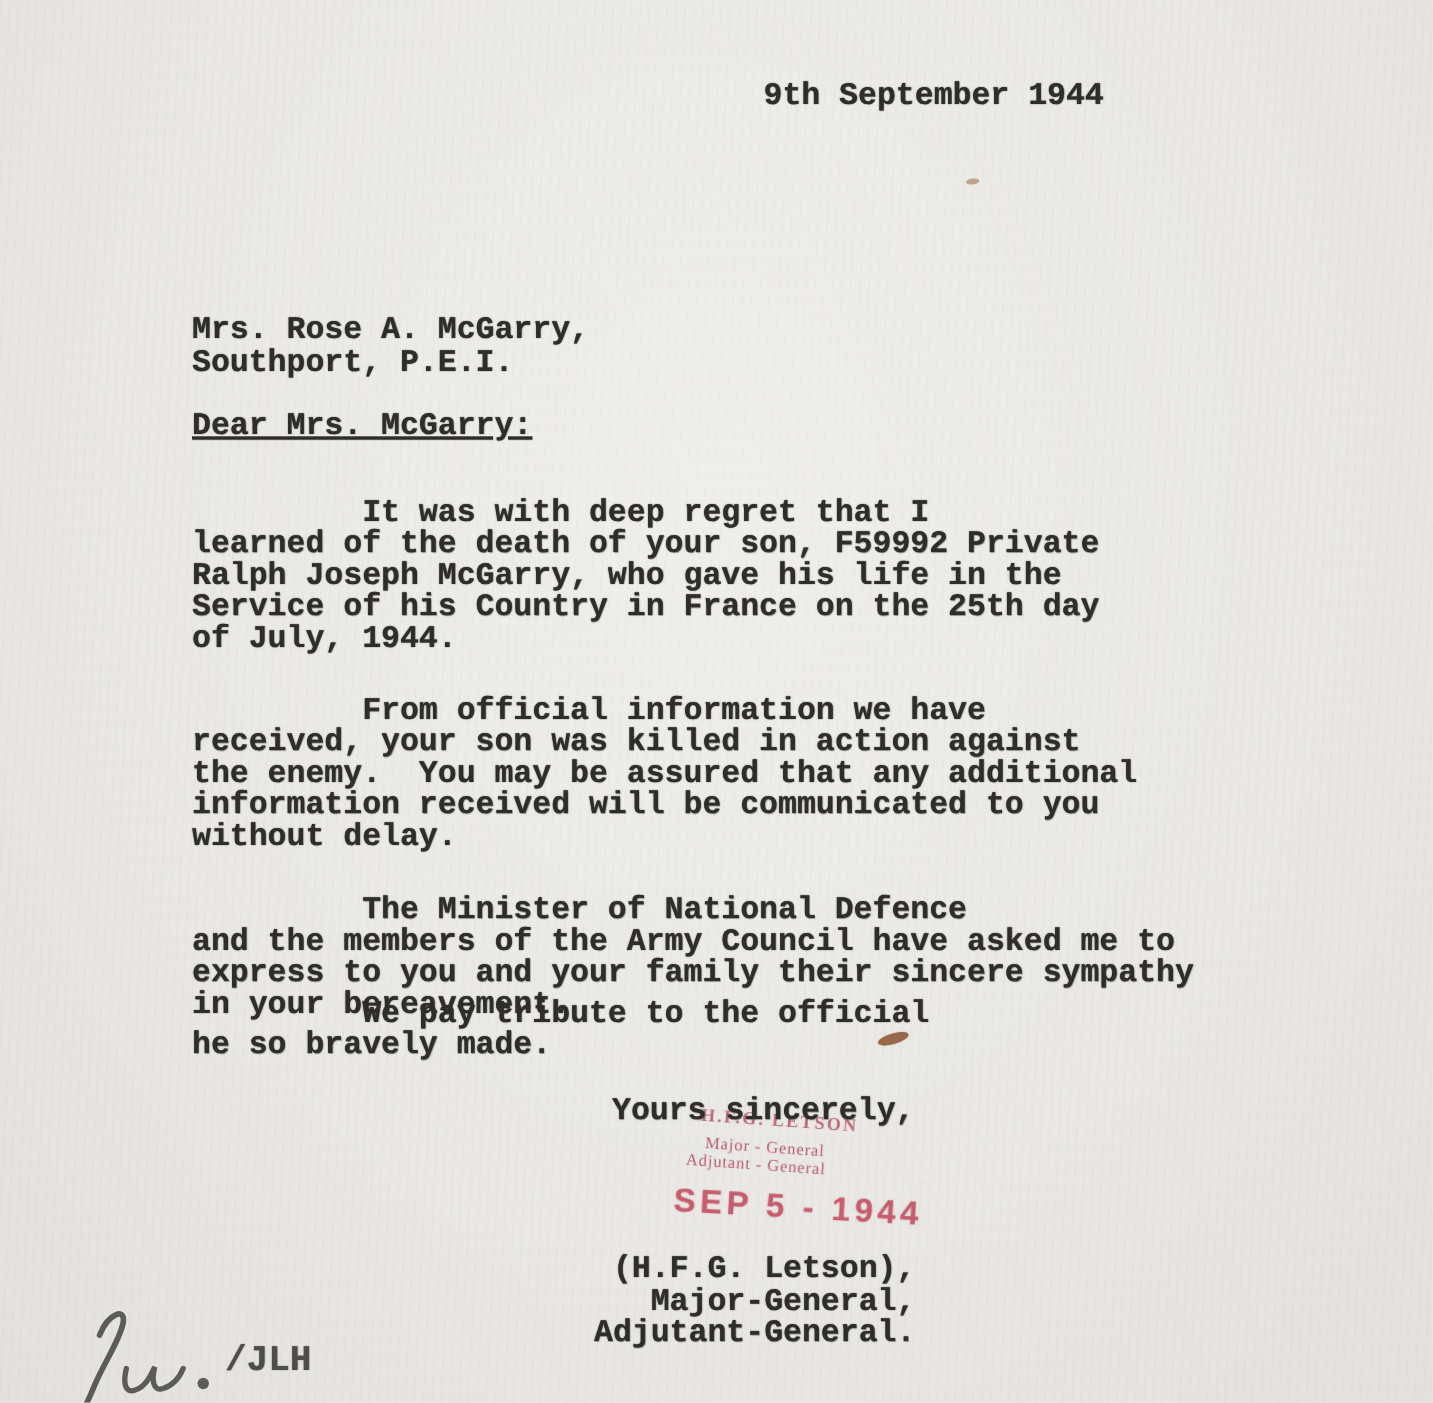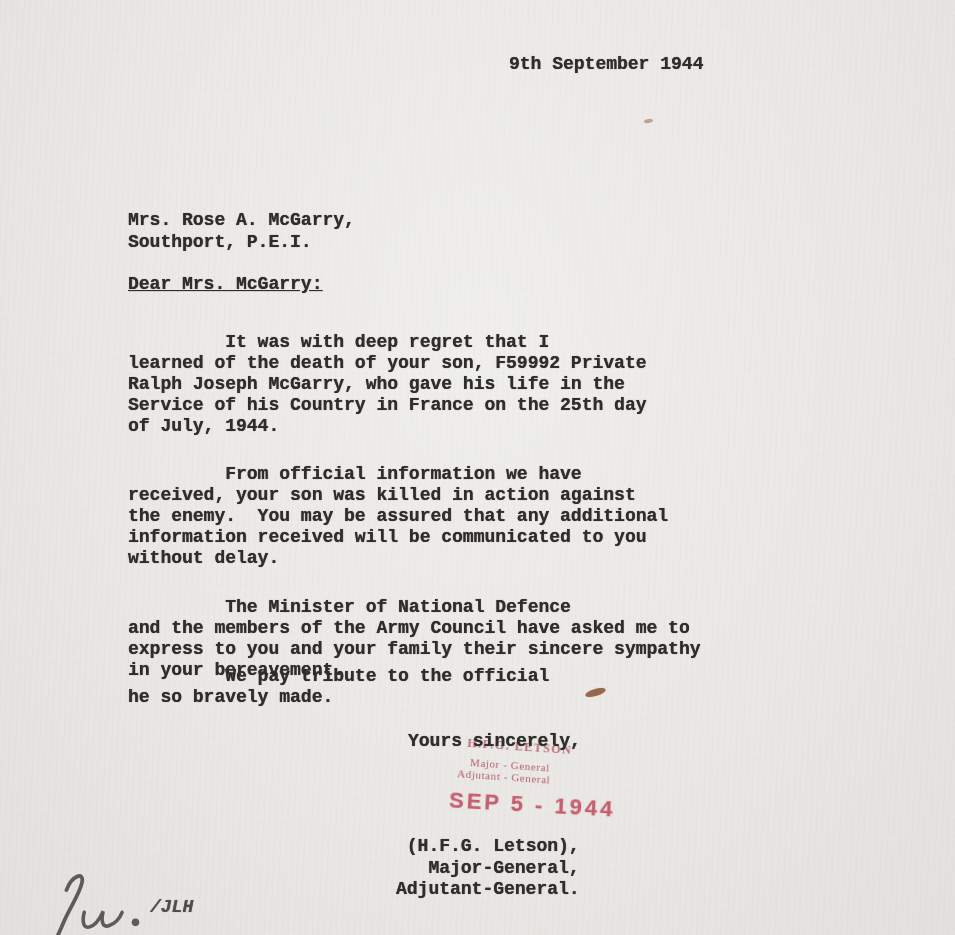--- a/index.html
+++ b/index.html
@@ -16,37 +16,37 @@
       radial-gradient(ellipse at 50% 35%, rgba(255,255,255,0.28) 0%, rgba(255,255,255,0) 55%, rgba(60,55,48,0.045) 100%),
       repeating-linear-gradient(93deg, rgba(120,110,100,0.03) 0px, rgba(120,110,100,0.03) 1px, rgba(0,0,0,0) 1px, rgba(0,0,0,0) 6px),
       repeating-linear-gradient(2deg, rgba(255,255,255,0.05) 0px, rgba(255,255,255,0.05) 2px, rgba(0,0,0,0) 2px, rgba(0,0,0,0) 9px);
     font-family: "Liberation Mono", "DejaVu Sans Mono", monospace;
   }
   .type {
     position: absolute;
     white-space: pre;
     font-family: "Liberation Mono", "DejaVu Sans Mono", monospace;
     font-weight: 700;
-    font-size: 18px;
+    font-size: 21px;
     line-height: 21px;
     color: #2f2d2b;
     text-shadow: 0 0 0.9px rgba(47,45,43,0.75), 0.4px 0.4px 0.5px rgba(47,45,43,0.35);
     letter-spacing: 0px;
     z-index: 3;
   }
   .date-line        { left: 509px; top: 54px; }
   .recipient        { left: 128px; top: 210px; line-height: 21.5px; }
   .salutation       { left: 128px; top: 274px; text-decoration: underline; }
   .para-1           { left: 128px; top: 332px; }
   .para-2           { left: 128px; top: 441px; margin-top: 23px; }
   .para-3           { left: 128px; top: 597px; }
   .para-4           { left: 128px; top: 666px; }
   .closing          { left: 408px; top: 731px; }
   .signature        { left: 396px; top: 836px; text-align: right; line-height: 21.5px; }
-  .typist           { left: 150px; top: 897px; font-size: 18px; opacity: 0.82; filter: blur(0.3px); font-style: italic; }
+  .typist           { left: 150px; top: 897px; font-size: 24px; opacity: 0.82; filter: blur(0.3px); }
 
   .rank-stamp {
     position: absolute;
     left: 452px; top: 740px;
     width: 150px; height: 52px;
     transform: rotate(4deg);
     color: #b04a5c;
     font-family: "Liberation Serif", "DejaVu Serif", serif;
     z-index: 1;
     opacity: 0.88;

